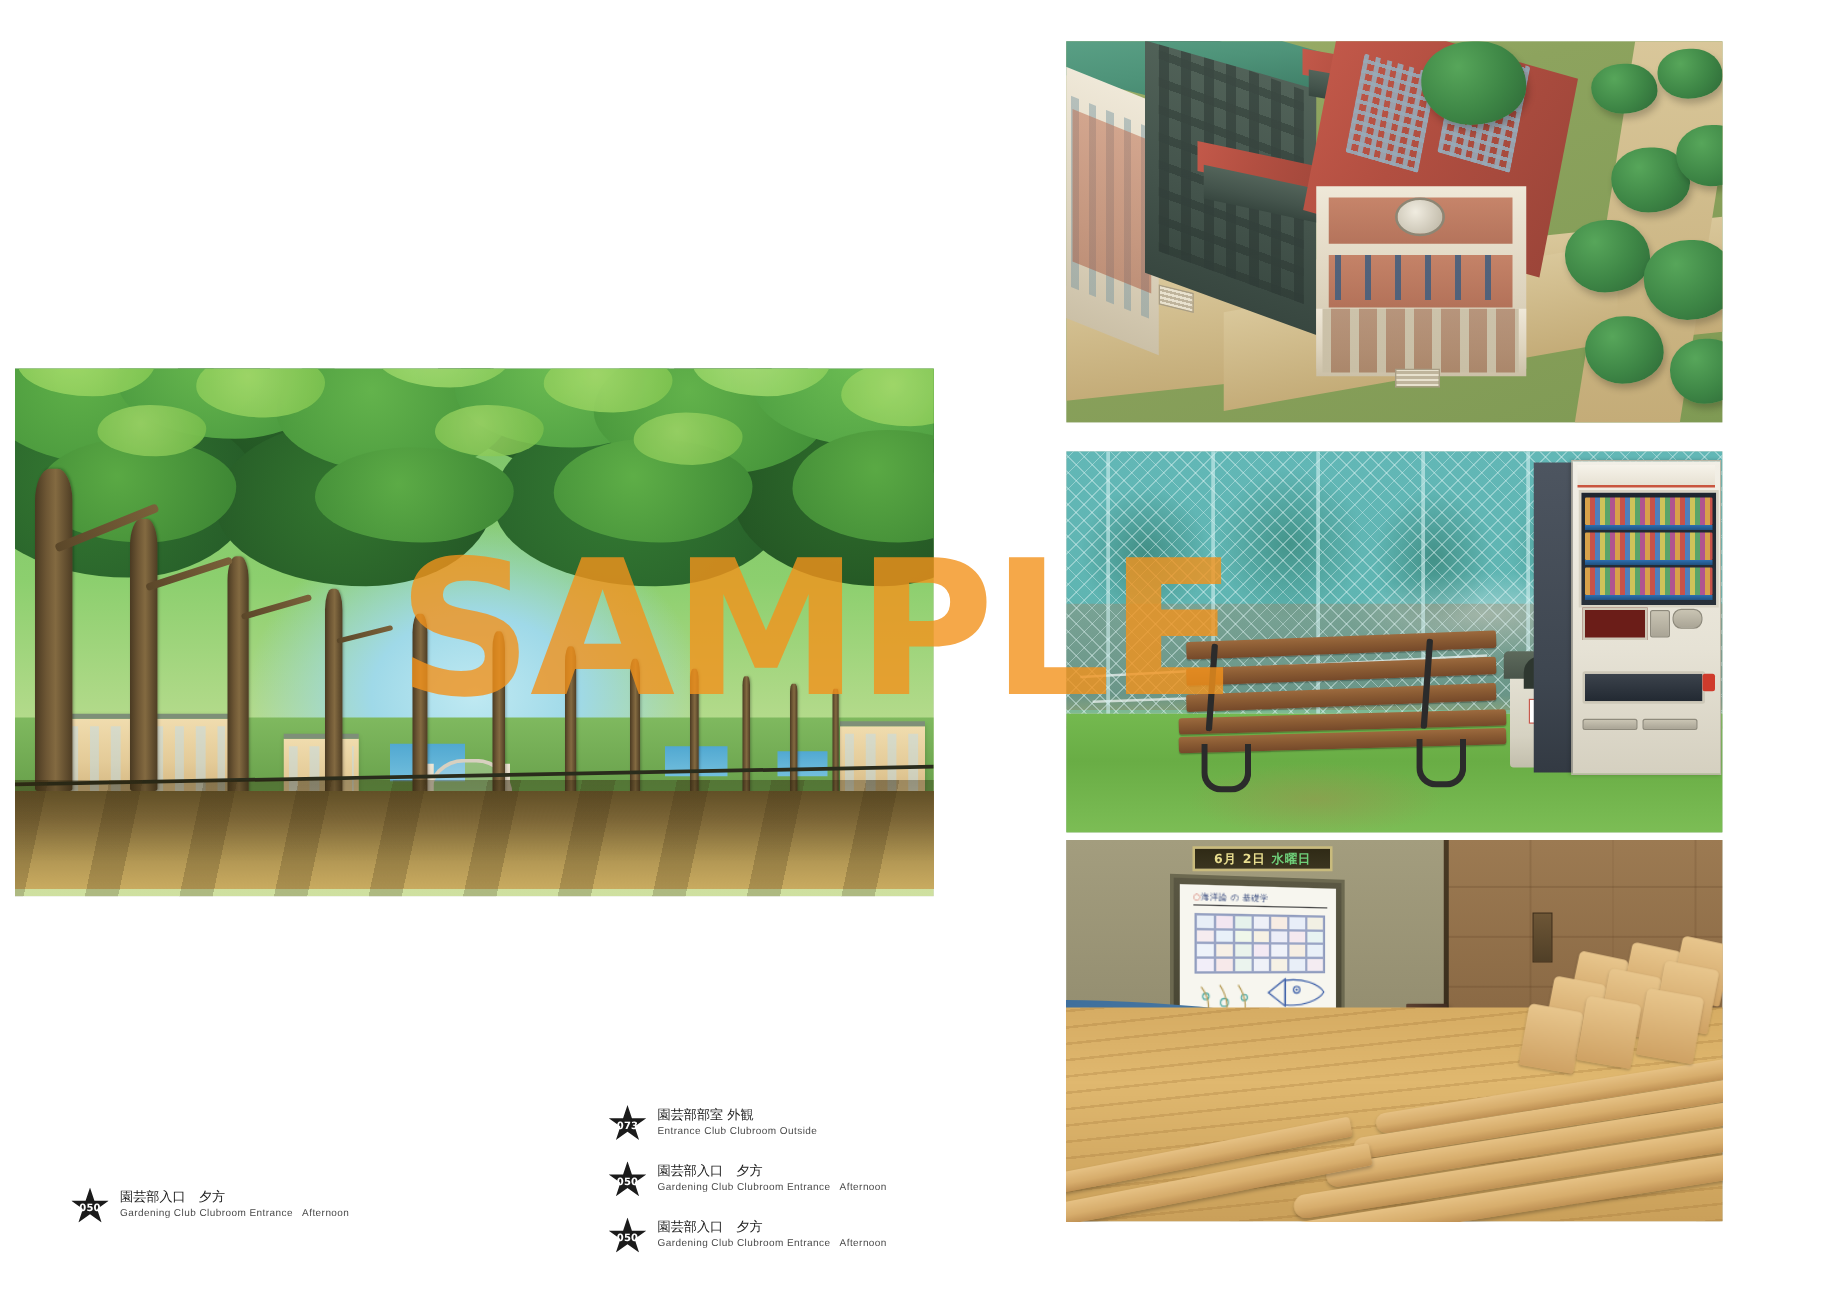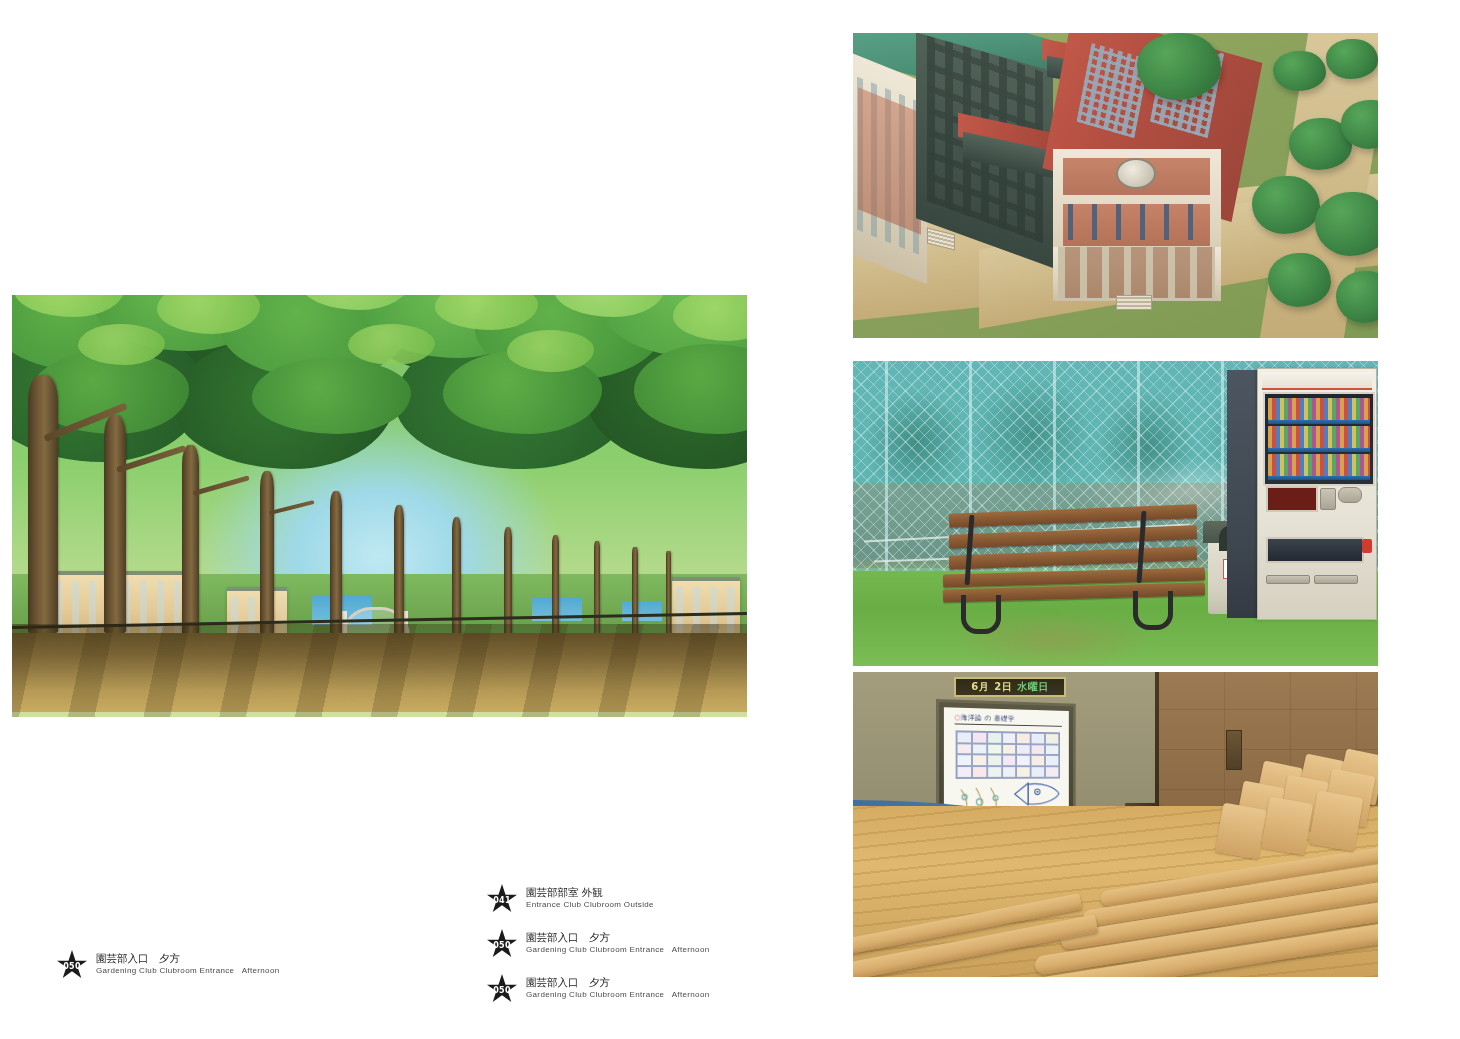--- a/index.html
+++ b/index.html
@@ -772,27 +772,30 @@
       <div class="seatback" style="left:488px;top:80px;width:40px;height:50px;transform:rotate(12deg);"></div>
       <div class="seatback" style="left:386px;top:112px;width:42px;height:48px;transform:rotate(11deg);"></div>
       <div class="seatback" style="left:430px;top:106px;width:42px;height:50px;transform:rotate(11deg);"></div>
       <div class="seatback" style="left:474px;top:100px;width:44px;height:52px;transform:rotate(11deg);"></div>
       <div class="seatback" style="left:366px;top:134px;width:44px;height:50px;transform:rotate(10deg);"></div>
       <div class="seatback" style="left:412px;top:128px;width:44px;height:52px;transform:rotate(10deg);"></div>
       <div class="seatback" style="left:460px;top:122px;width:46px;height:54px;transform:rotate(10deg);"></div>
     </div>
   </div>
 
+  <div class="watermark">
+    <span>SAMPLE</span>
+  </div>
 
   <div class="captions-mid">
 
     <div class="caprow">
       <div class="star">
         <div class="shape"></div>
-        <div class="num">041</div>
+        <div class="num">073</div>
       </div>
       <div class="captxt">
         <div class="cap-jp">園芸部部室 外観</div>
         <div class="cap-en">Entrance Club Clubroom Outside</div>
       </div>
     </div>
 
     <div class="caprow">
       <div class="star">
         <div class="shape"></div>

